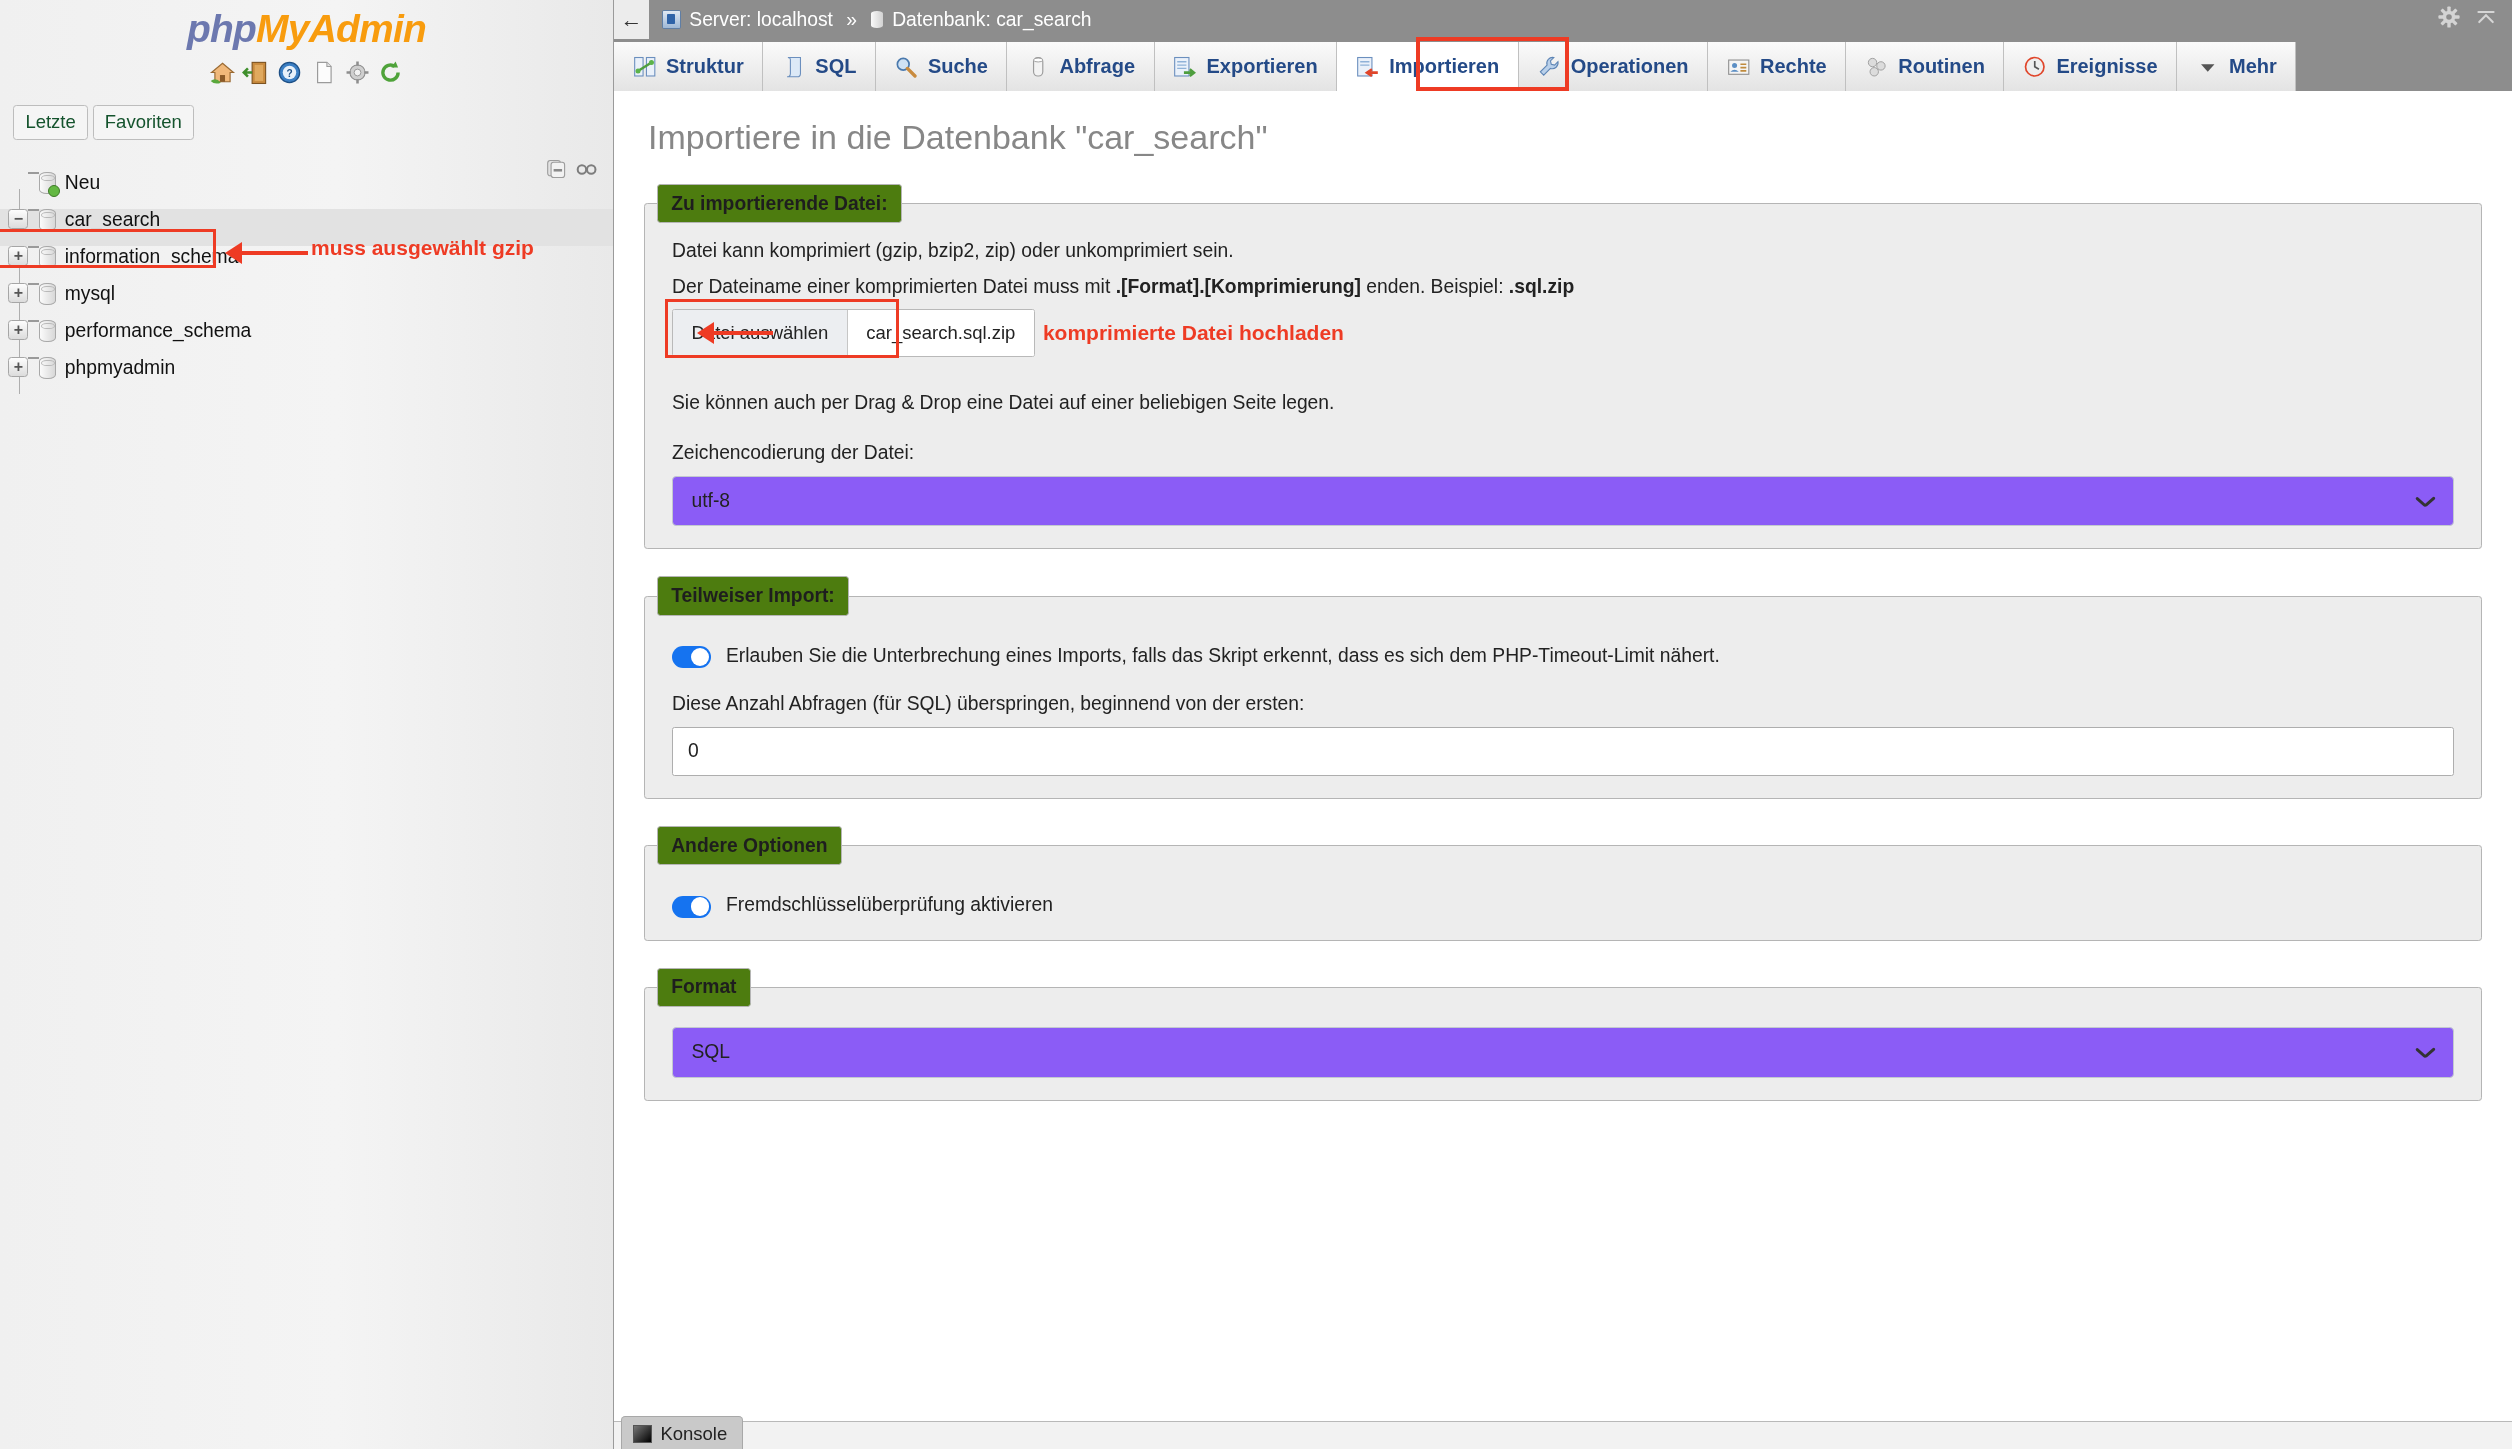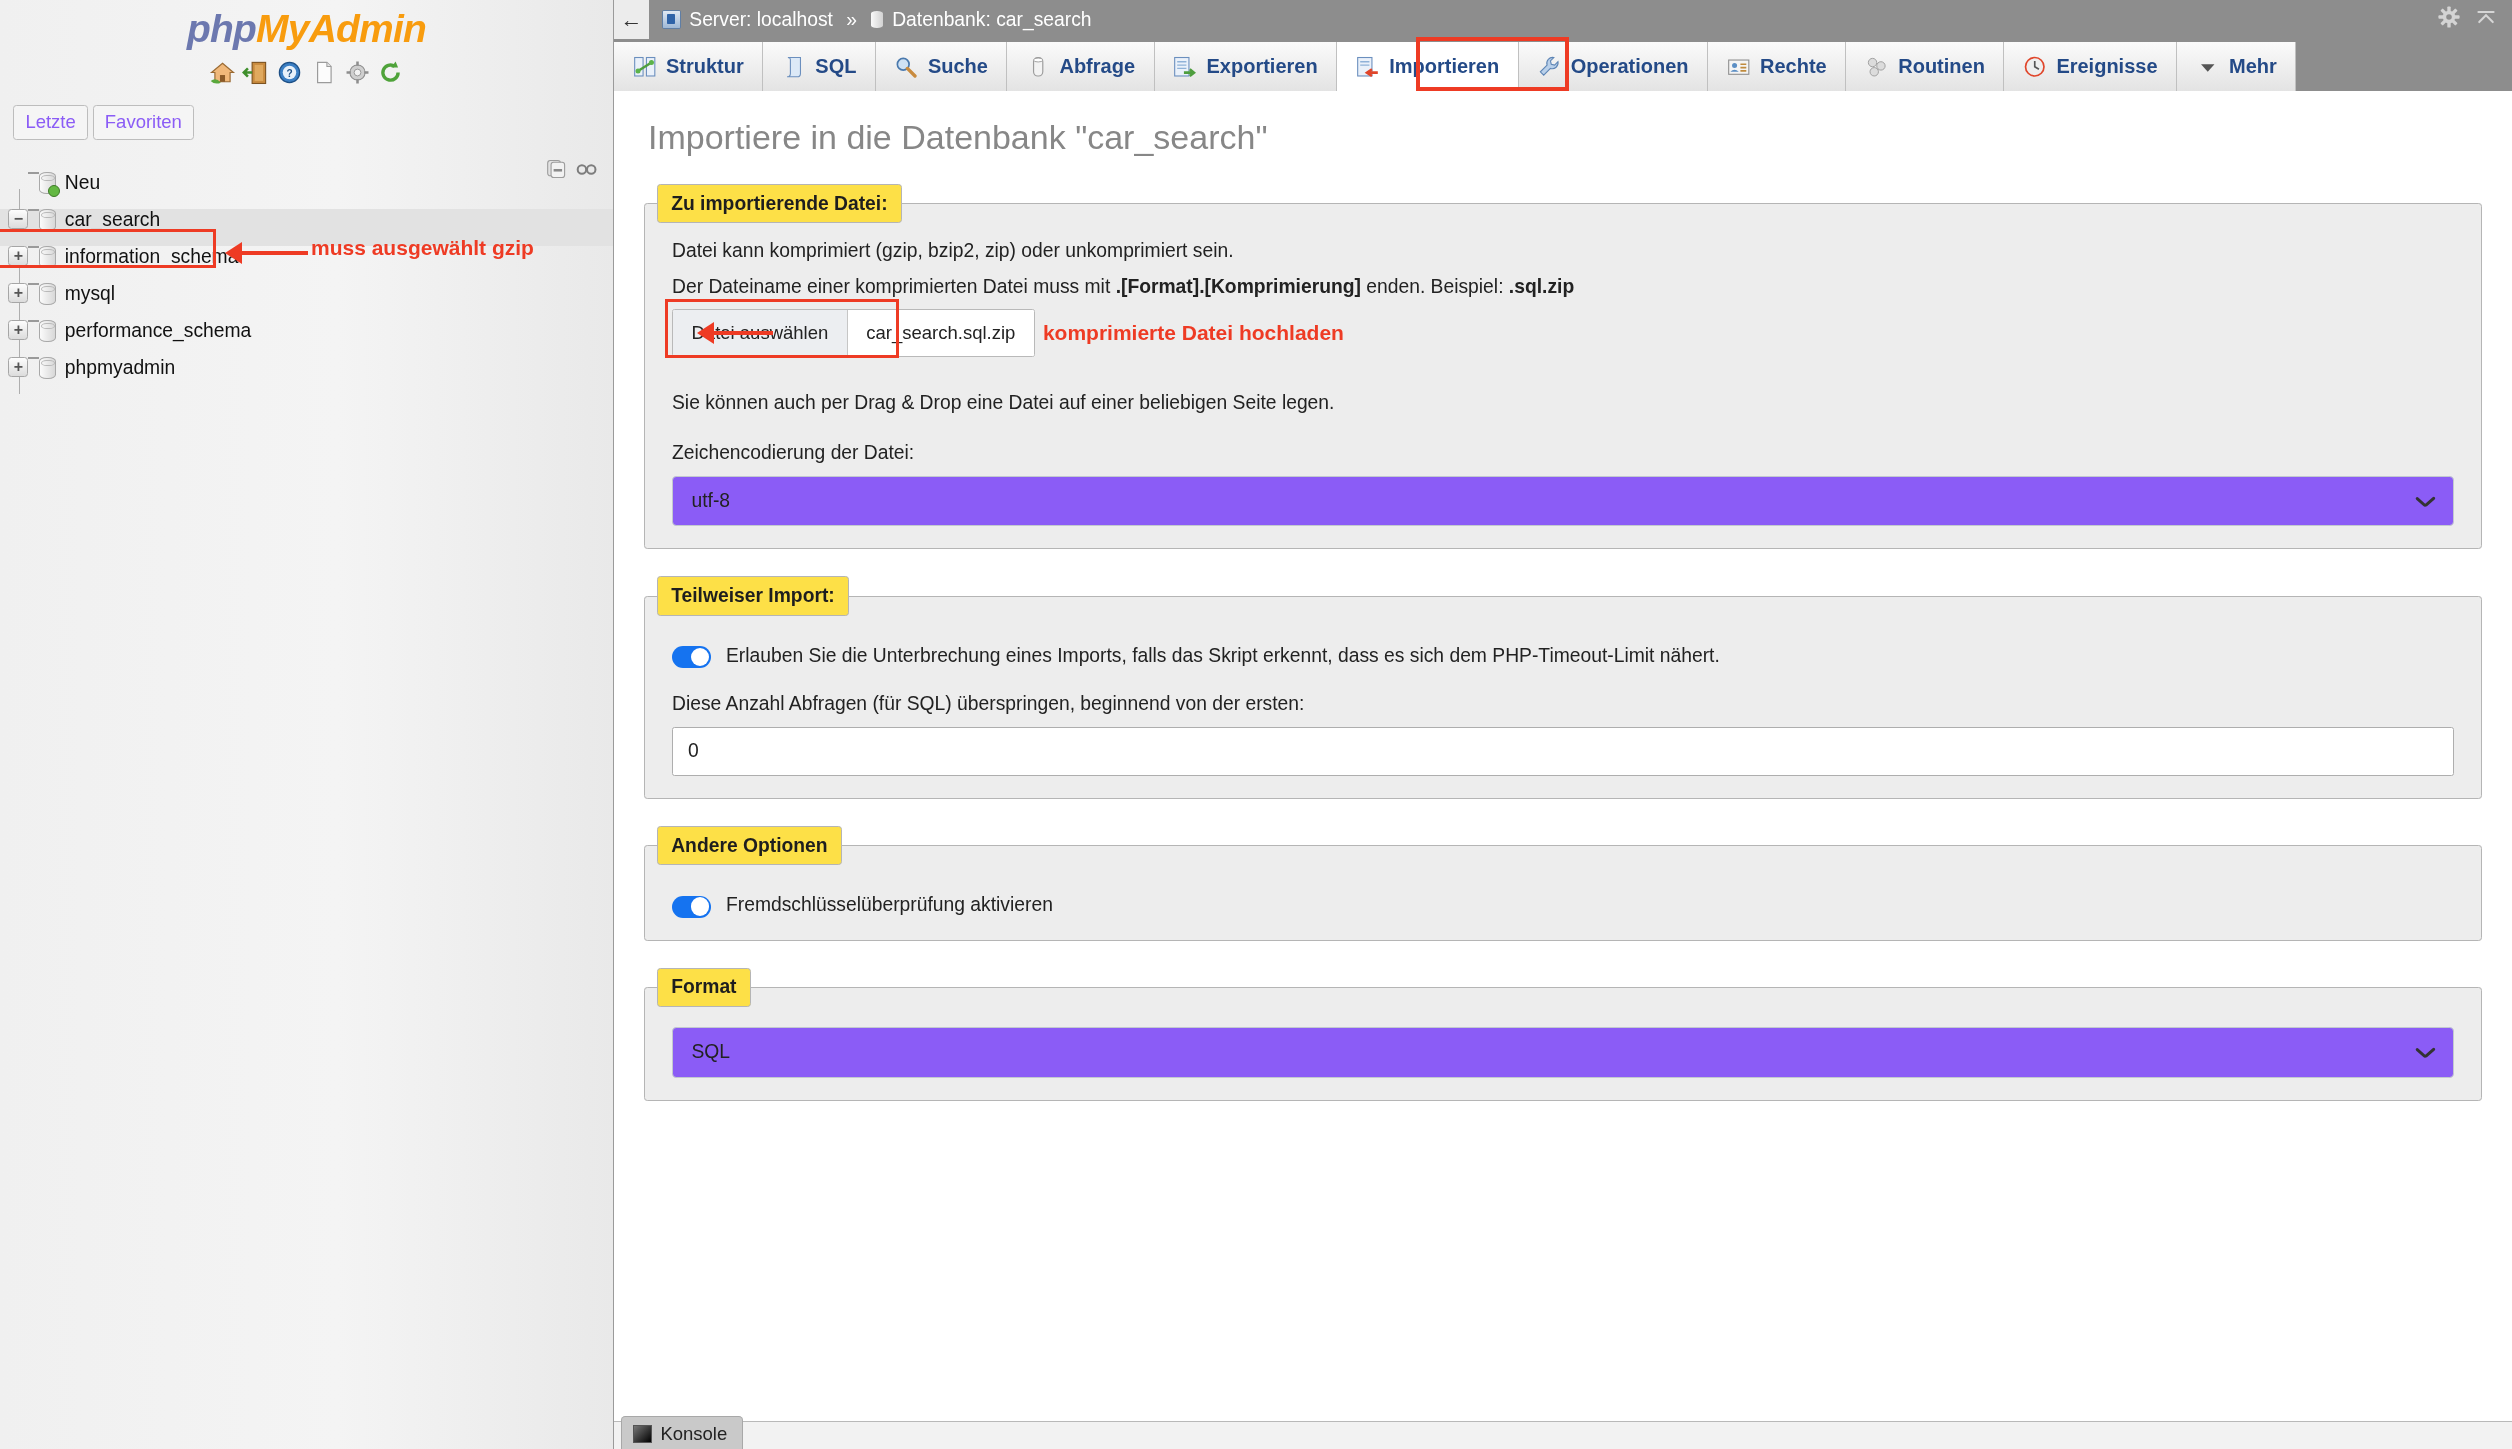--- a/index.html
+++ b/index.html
@@ -23,21 +23,21 @@
   .logo { font-size: 39px; font-style: italic; font-weight: bold; letter-spacing: -0.8px; }
   .logo .php { color: #6c78af; }
   .logo .my { color: #f89c0e; }
   .logo .admin { color: #f89c0e; }
   .logo-icons { text-align: center; margin-top: 8.4px; display: flex; justify-content: center; gap: 6.7px; }
   .licon { width: 27px; height: 27px; display: inline-block; position: relative; }
 
   .tabs-small { margin-top: 18.5px; padding-left: 13.4px; display: flex; gap: 5px; }
   .tabs-small .t {
     border: 0.8px solid #bdbdbd; background: #f5f5f5; border-radius: 3.4px;
-    padding: 5.9px 11px; font-size: 18.5px; color: #8b5cf6;
+    padding: 5.9px 11px; font-size: 18.5px; color: #14532d;
   }
   .corner-icons { position: absolute; right: 15px; top: 158px; display: flex; gap: 8.4px; align-items: center; }
 
   .tree { margin-top: 32px; position: relative; }
   .trow {
     display: flex; align-items: flex-start; height: 37px; padding-left: 8.4px;
     font-size: 19.3px; color: #111; position: relative;
   }
   .trow.selected { background: #e2e2e2; }
   .pm {
@@ -126,21 +126,21 @@
   }
 
   fieldset.box {
     margin: 27px 30px 0 30px;
     border: 0.8px solid #b5b5b5; border-radius: 3.4px;
     background: #ededed; padding: 0 0 22px 0;
     position: relative;
   }
   fieldset.box > legend {
     margin-left: 11.8px; padding: 7.6px 13.4px; font-size: 19.3px; font-weight: bold;
-    color: #1e1e1e; background: #fde047; border: 0.8px solid #b5b5b5;
+    color: #1e1e1e; background: #4d7c0f; border: 0.8px solid #b5b5b5;
     border-radius: 3.4px;
   }
   .fs-body { padding: 5px 27px 0 27px; }
   .ptext { font-size: 19.3px; color: #222; margin: 8.4px 0; line-height: 1.45; }
   .ptext b { font-weight: bold; }
   .small { font-size: 16px; color: #444; }
   .label { font-size: 19.3px; color: #222; margin: 25px 0 11.8px 0; }
   .subnote { font-size: 16px; color: #6b6b6b; margin: 8.4px 0 0 49px; }
 
   .filerow { display: flex; align-items: center; position: relative; margin-top: 8.4px; }

